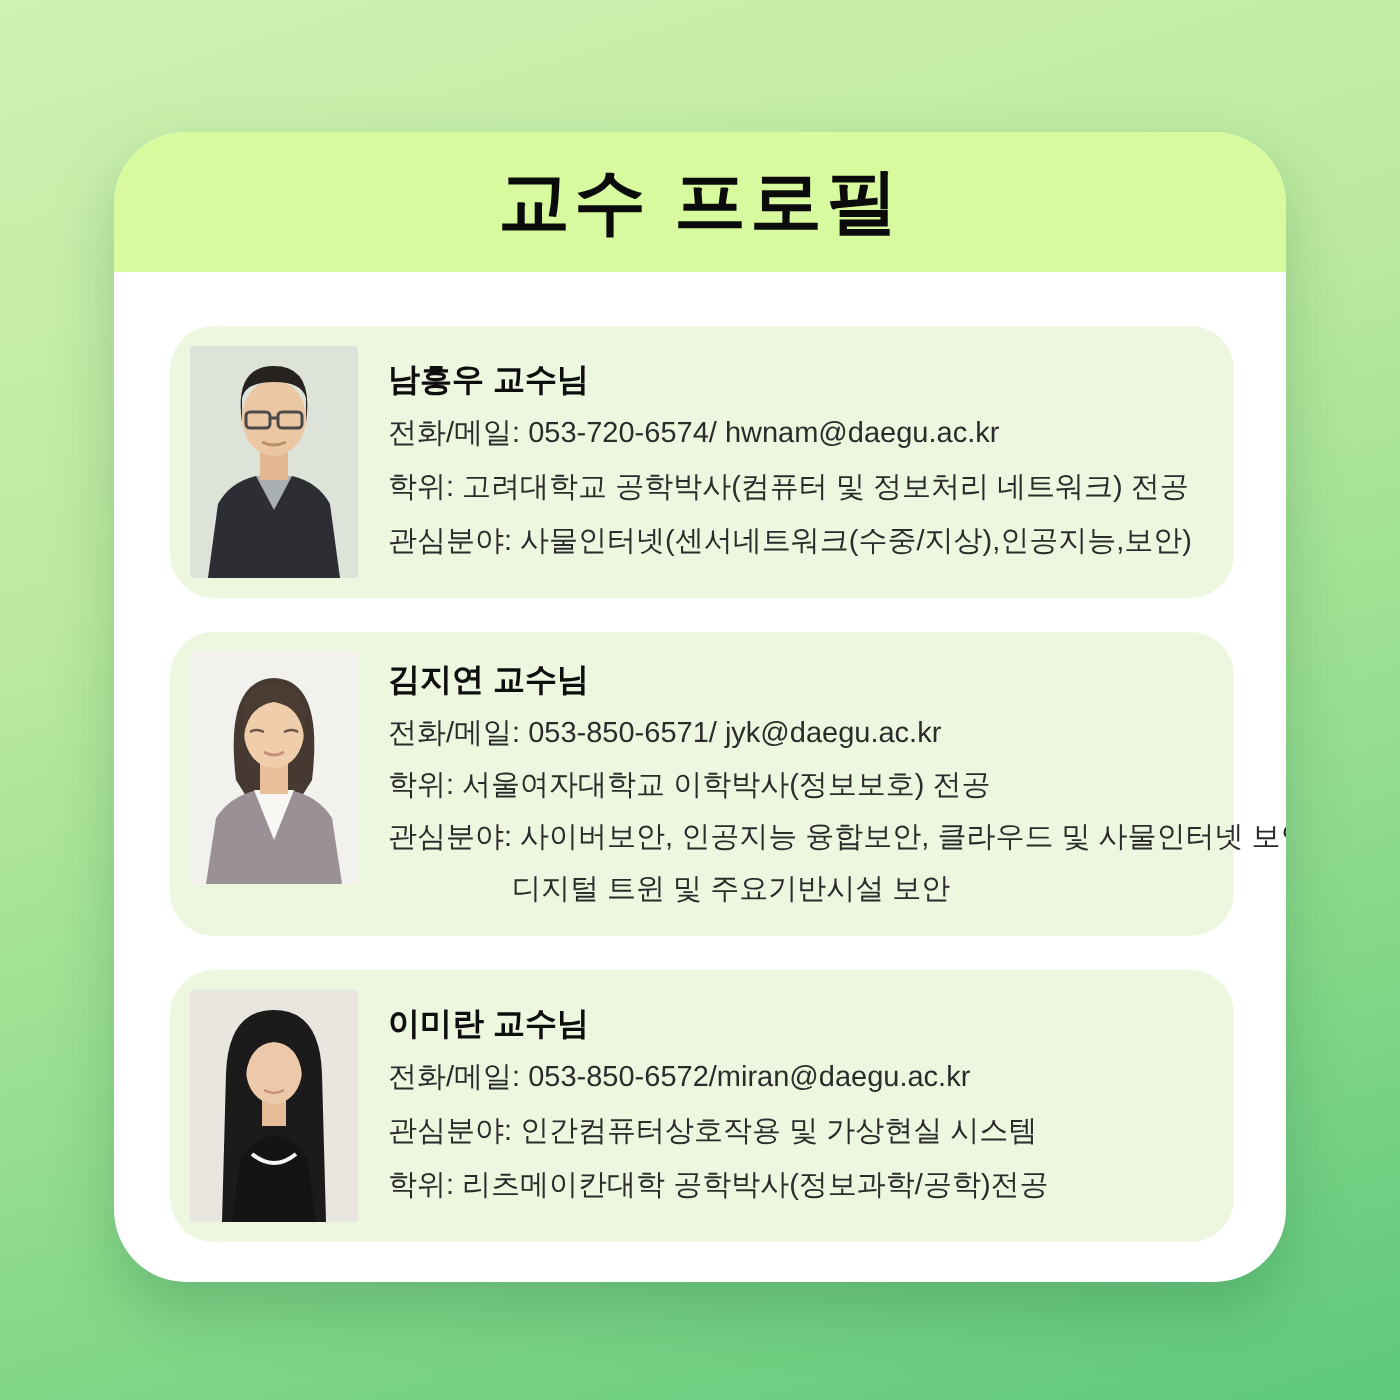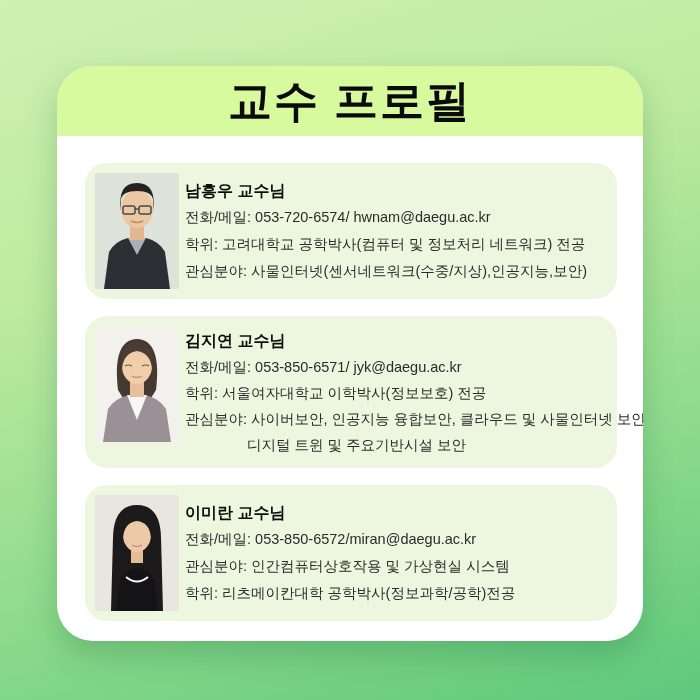--- a/index.html
+++ b/index.html
@@ -26,31 +26,31 @@
     overflow: hidden;
   }
   .card-header {
     height: 70px;
     background: #d7fa9e;
     display: flex;
     align-items: center;
     justify-content: center;
   }
   .card-title {
-    font-size: 44px;
+    font-size: 36px;
     font-weight: 800;
     color: #0b0b0b;
     letter-spacing: 2px;
   }
   .card-body {
     padding: 27px 26px 0 28px;
   }
   .profile {
     display: flex;
-    gap: 6px;
+    gap: 15px;
     background: #edf7e0;
     border-radius: 22px;
     padding: 10px;
     margin-bottom: 17px;
     align-items: flex-start;
   }
   .photo {
     flex: none;
     width: 84px;
     height: 116px;

